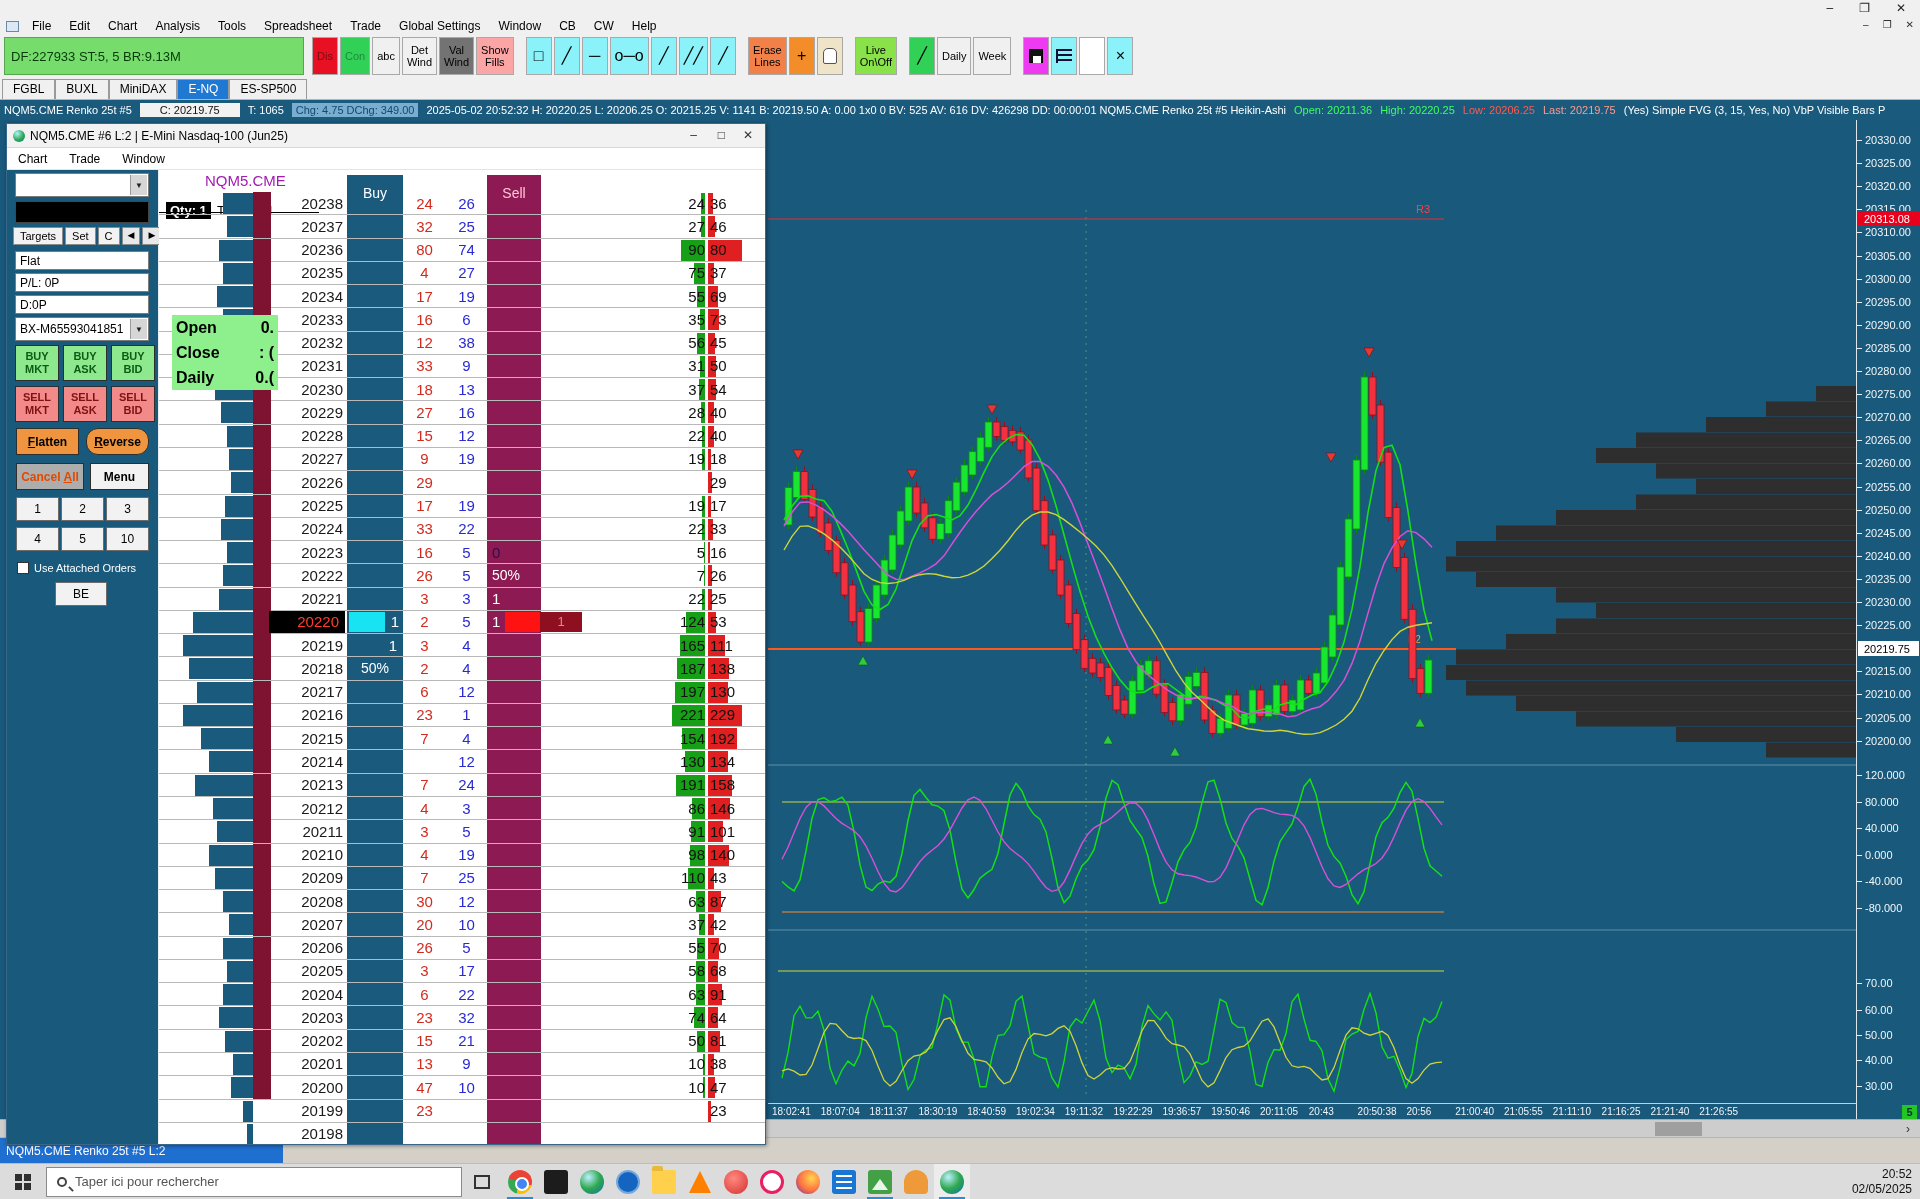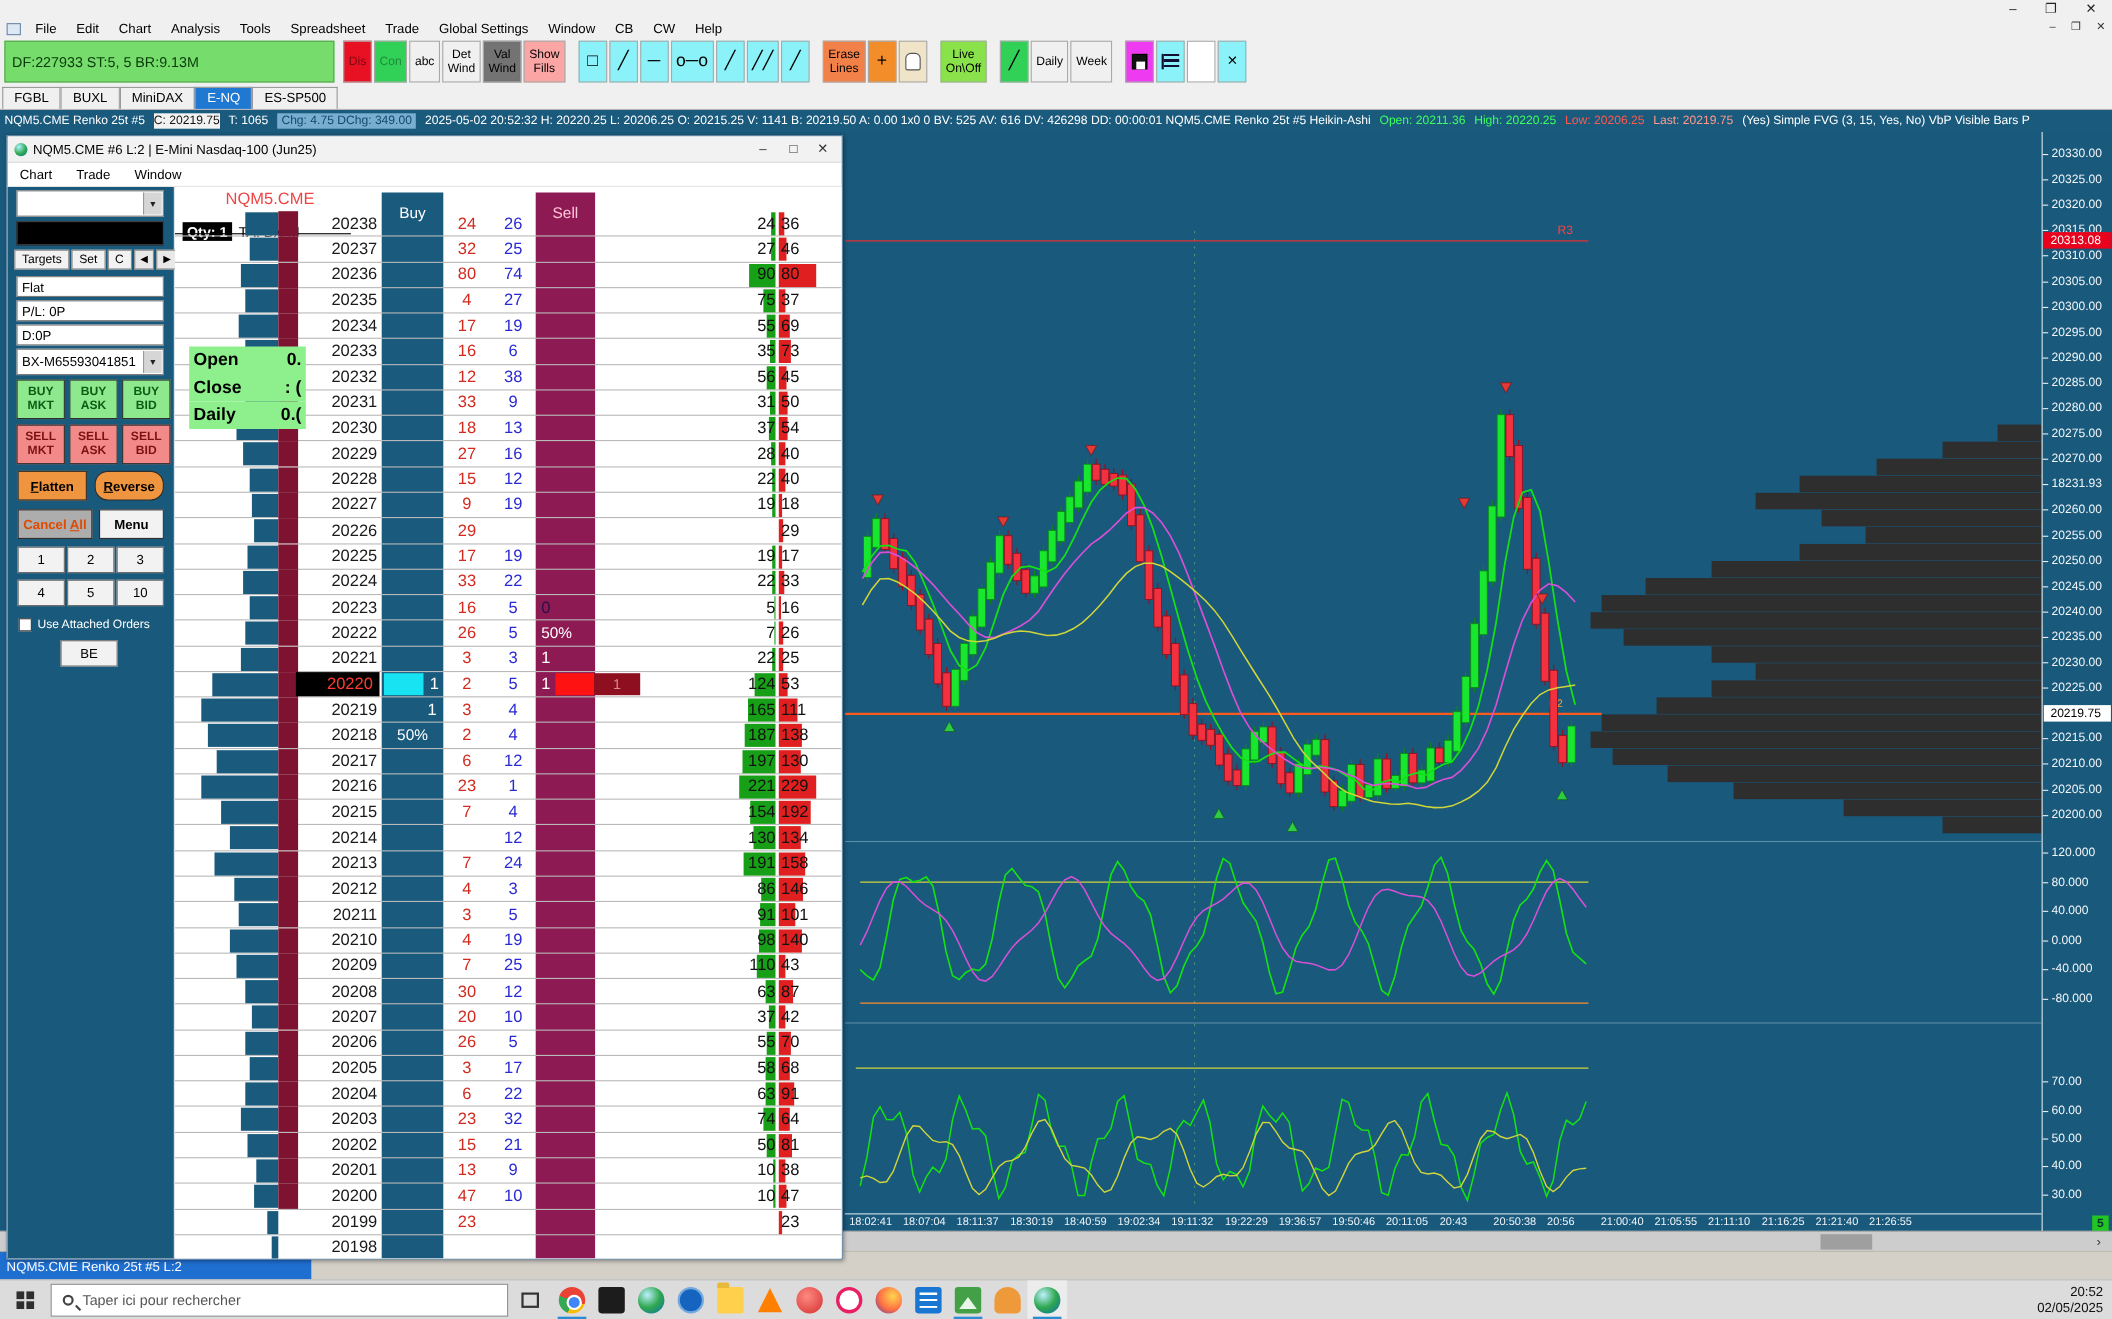--- a/index.html
+++ b/index.html
@@ -23,21 +23,21 @@
   .hand-shape{width:14px;height:16px;background:#fff;border:1px solid #555;border-radius:5px 5px 2px 2px;}
   .floppy-shape{width:14px;height:14px;background:#111;border:1px solid #000;position:relative;}
   .floppy-shape::after{content:"";position:absolute;left:3px;top:6px;width:8px;height:7px;background:#fff;}
   .levels-shape{width:16px;height:14px;border-left:2px solid #113;background:repeating-linear-gradient(#113 0 2px,transparent 2px 5px);}
 
   .tabbar{position:absolute;left:0;top:78px;width:1920px;height:22px;background:#f0f0f0;display:flex;align-items:flex-end;padding-left:2px;border-bottom:1px solid #b5b5b5;}
   .tab{height:20px;padding:2px 10px;border:1px solid #9a9a9a;border-bottom:none;background:#f0f0f0;font-size:12px;color:#000;}
   .tab.active{background:#1f78d1;color:#fff;}
 
   .statusbar{position:absolute;left:0;top:100px;width:1920px;height:20px;background:#1a5a7d;color:#fff;font-size:11px;display:flex;align-items:center;gap:8px;padding-left:4px;white-space:nowrap;overflow:hidden;}
-  .sb-box-white{background:#f2f2f2;color:#111;padding:1px 0;}
+  .sb-box-white{background:#f2f2f2;color:#111;padding:1px 20px;}
   .sb-box-blue{background:#79aed1;color:#10496e;padding:1px 4px;}
   .sb-green{color:#3dff5e;}
   .sb-red{color:#ff5a4e;}
   .sb-salmon{color:#ff9b8e;}
 
   
   .chart-area{position:absolute;left:0;top:120px;width:1920px;height:999px;background:#19597c;}
   #chart-svg{position:absolute;left:768px;top:0;}
   .price-scale{position:absolute;left:1856px;top:0;width:64px;height:999px;border-left:1px solid rgba(255,255,255,.85);}
   .scale-label{position:absolute;left:8px;font-size:11px;color:#f2f6f8;white-space:nowrap;}
@@ -75,21 +75,21 @@
   .btn-sell{background:#f38a8a;color:#7c1212;}
   .btn-wide{position:absolute;height:27px;border:1px solid #2e2e2e;background:#f0953f;color:#000;font-size:12px;font-weight:bold;display:flex;align-items:center;justify-content:center;}
   .btn-cancel{background:#adadad;color:#e04a00;}
   .btn-menu{background:#f2f2f2;color:#000;}
   .btn-num{position:absolute;width:43px;height:24px;background:#f2f2f2;border:1px solid #6b6b6b;font-size:12px;color:#000;display:flex;align-items:center;justify-content:center;}
   .lp-check{position:absolute;left:10px;display:flex;align-items:center;gap:5px;color:#fff;font-size:11px;}
   .lp-check .box{width:12px;height:12px;background:#fff;border:1px solid #333;}
   .u{text-decoration:underline;}
 
   .dom-area{position:absolute;left:152px;top:0;width:606px;height:974px;background:#fff;overflow:hidden;}
-  .dom-sym{position:absolute;left:46px;top:2px;font-size:15px;color:#ef4444;}
+  .dom-sym{position:absolute;left:46px;top:2px;font-size:15px;color:#a21caf;}
   .dom-qty{position:absolute;left:7px;top:32px;background:#000;color:#fff;font-size:13px;font-weight:bold;padding:1px 4px;}
   .dom-ta{position:absolute;left:58px;top:33px;font-size:13px;color:#000;}
   .dom-strike{position:absolute;left:0;top:42px;width:160px;height:1px;background:#000;}
   .col-strip{position:absolute;top:5px;bottom:0;}
   .col-head{position:absolute;top:5px;height:26px;display:flex;align-items:center;justify-content:center;font-size:14px;width:100%;}
   .dom-rows{position:absolute;left:0;top:22px;width:606px;height:952px;}
   .dom-row{position:absolute;left:0;width:606px;height:23.27px;border-bottom:1px solid #b9b9b9;}
   .cell{position:absolute;top:0;height:22px;display:flex;align-items:center;font-size:15px;}
   .c-price{left:114px;width:70px;justify-content:flex-end;color:#1a1a1a;}
   .c-red{left:244px;width:43px;justify-content:center;color:#d22a1e;}
@@ -516,21 +516,21 @@
         <div class="scale-label" style="top: 198.8px;">20290.00</div>
         <div class="scale-tick" style="top: 227.9px;"></div>
         <div class="scale-label" style="top: 221.9px;">20285.00</div>
         <div class="scale-tick" style="top: 251px;"></div>
         <div class="scale-label" style="top: 245px;">20280.00</div>
         <div class="scale-tick" style="top: 274.1px;"></div>
         <div class="scale-label" style="top: 268.1px;">20275.00</div>
         <div class="scale-tick" style="top: 297.2px;"></div>
         <div class="scale-label" style="top: 291.2px;">20270.00</div>
         <div class="scale-tick" style="top: 320.3px;"></div>
-        <div class="scale-label" style="top: 314.3px;">18231.93</div>
+        <div class="scale-label" style="top: 314.3px;">20265.00</div>
         <div class="scale-tick" style="top: 343.4px;"></div>
         <div class="scale-label" style="top: 337.4px;">20260.00</div>
         <div class="scale-tick" style="top: 366.5px;"></div>
         <div class="scale-label" style="top: 360.5px;">20255.00</div>
         <div class="scale-tick" style="top: 389.6px;"></div>
         <div class="scale-label" style="top: 383.6px;">20250.00</div>
         <div class="scale-tick" style="top: 412.7px;"></div>
         <div class="scale-label" style="top: 406.7px;">20245.00</div>
         <div class="scale-tick" style="top: 435.8px;"></div>
         <div class="scale-label" style="top: 429.8px;">20240.00</div>

